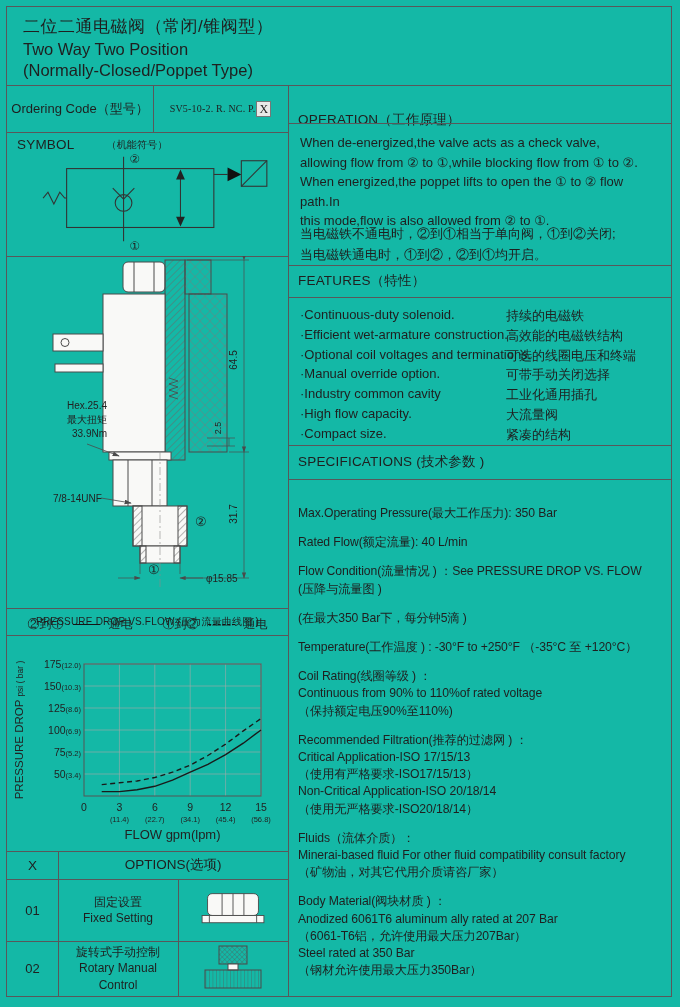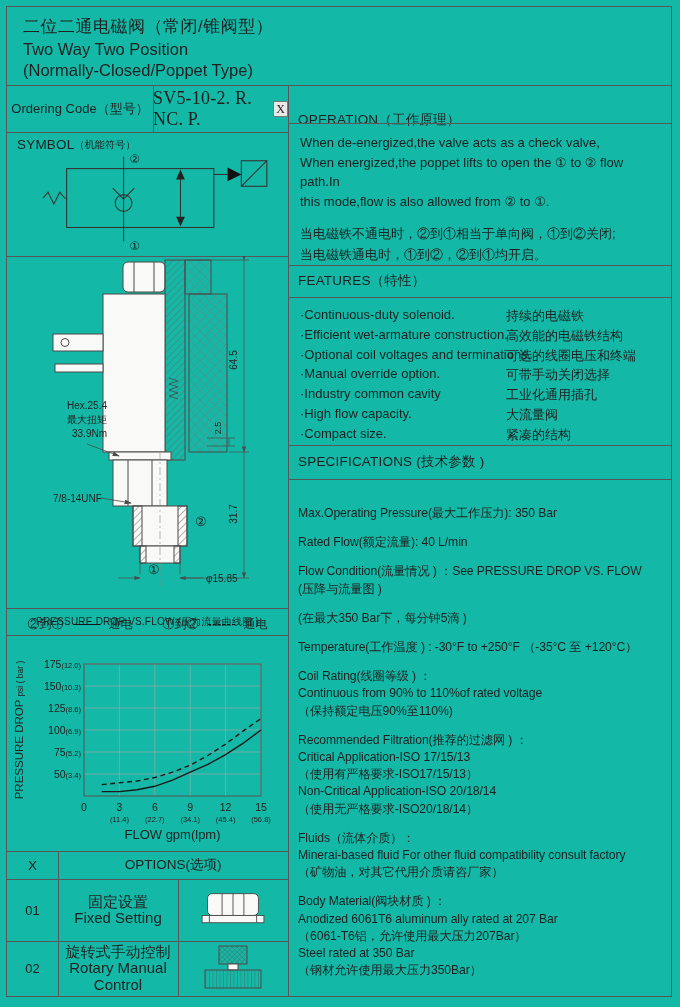--- a/index.html
+++ b/index.html
@@ -10,42 +10,42 @@
   .vl{position:absolute;width:1px;background:#58585a;}
   .abs{position:absolute;}
   
   .title-zh{font-size:17px;line-height:24px;letter-spacing:.5px;}
   .title-en{font-size:16.5px;line-height:21px;}
   
   .sec-h{font-size:13.5px;letter-spacing:.2px;display:flex;align-items:center;}
   .sec-h .zh-small{font-size:12px;}
   
   .ord-cell{display:flex;align-items:center;justify-content:center;font-size:13px;}
-  .ord-code{font-family:"Liberation Serif",serif;font-size:18px;letter-spacing:.2px;}
+  .ord-code{font-family:"Liberation Serif",serif;font-size:10px;letter-spacing:.2px;}
   .xbox{display:inline-block;border:1px solid #777;background:#e9e9e7;padding:0 2px;
         margin-left:1px;font-size:12px;line-height:14px;}
   
   .op-en div{font-size:13px;line-height:19.5px;}
   .op-zh div{font-size:13px;line-height:21px;}
   
   .feat-row{position:relative;height:19.8px;font-size:13px;padding-left:36px;}
   .f-en{position:absolute;left:12px;top:2px;}
   .f-zh{position:absolute;left:218px;top:2px;}
   
   .spec-item{margin-bottom:12px;}
   .spec-line{font-size:12.2px;line-height:17.2px;letter-spacing:-.1px;}
   
   .chart-head{font-size:10px;display:flex;align-items:center;justify-content:center;letter-spacing:.2px;}
   .legend{display:flex;align-items:center;justify-content:center;font-size:12px;gap:4px;}
   .lg-line{width:27px;border-top:1.7px solid #141414;display:inline-block;margin:0 5px;}
   .lg-line.dashed{border-top-style:dashed;}
   .lg-gap{width:22px;display:inline-block;}
   
   .cell-c{display:flex;align-items:center;justify-content:center;text-align:center;}
-  .opt-desc div{font-size:15px;line-height:16.5px;}
+  .opt-desc div{font-size:12px;line-height:16.5px;}
   text{fill:#222;}
 </style>
 </head>
 <body>
 
 <div class="page">
   <div class="frame">
 
     <div class="abs" style="left:16px;top:8px;">
       <div class="title-zh">二位二通电磁阀（常闭/锥阀型）</div>
@@ -59,21 +59,21 @@
     <div class="vl" style="left:146px;top:78px;height:47px;"></div>
     <div class="abs ord-cell" style="left:0;top:78px;width:146px;height:47px;">Ordering Code（型号）</div>
     <div class="abs ord-cell" style="left:146px;top:78px;width:135px;height:47px;">
       <span class="ord-code">SV5-10-2. R. NC. P.</span>
         <span class="xbox ord-code">X</span>
     </div>
     <div class="hl" style="left:0;top:125px;width:281px;"></div>
 
     <div class="abs sec-h" style="left:10px;top:130px;">
       <span>SYMBOL</span>
-        <span class="zh-small" style="font-size:10px;">（机能符号）</span>
+        <span class="zh-small" style="font-size:10px;margin-left:32px;">（机能符号）</span>
     </div>
     <svg class="abs" style="left:28px;top:140px;" width="236" height="106" viewBox="0 0 240 108">
       <g stroke="#333" stroke-width="1.1" fill="none">
         <rect x="32" y="22" width="150" height="60"></rect>
         <line x1="90" y1="10" x2="90" y2="96"></line>
         <path d="M8 52 l5 -6 l6 12 l6 -12 l5 6 h2"></path>
         <circle cx="90" cy="57" r="8.5"></circle>
         <path d="M79 42 L90 53 M101 42 L90 53"></path>
         <line x1="148" y1="31" x2="148" y2="73"></line>
         <path d="M148 23 L143.5 33 H152.5 Z M148 81 L143.5 71 H152.5 Z" fill="#222" stroke="none"></path>
@@ -244,20 +244,21 @@
         </g>
       </svg>
     </div>
 
     <div class="abs" style="left:281px;top:78px;width:383px;height:911px;">
       <div class="abs sec-h" style="left:10px;top:16px;height:38px;">OPERATION（工作原理）</div>
       <div class="hl" style="left:0;top:38px;width:383px;"></div>
 
       <div class="abs op-en" style="left:12px;top:48px;width:366px;">
           <div>When de-energized,the valve acts as a check valve,</div>
+          <div>allowing flow from ② to ①,while blocking flow from ① to ②.</div>
           <div>When energized,the poppet lifts to open the ① to ② flow path.In</div>
           <div>this mode,flow is also allowed from ② to ①.</div>
         </div>
       <div class="abs op-zh" style="left:12px;top:138px;width:366px;">
           <div>当电磁铁不通电时，②到①相当于单向阀，①到②关闭;</div>
           <div>当电磁铁通电时，①到②，②到①均开启。</div>
         </div>
 
       <div class="hl" style="left:0;top:180px;width:383px;"></div>
       <div class="abs sec-h" style="left:10px;top:180px;height:32px;">FEATURES（特性）</div>

